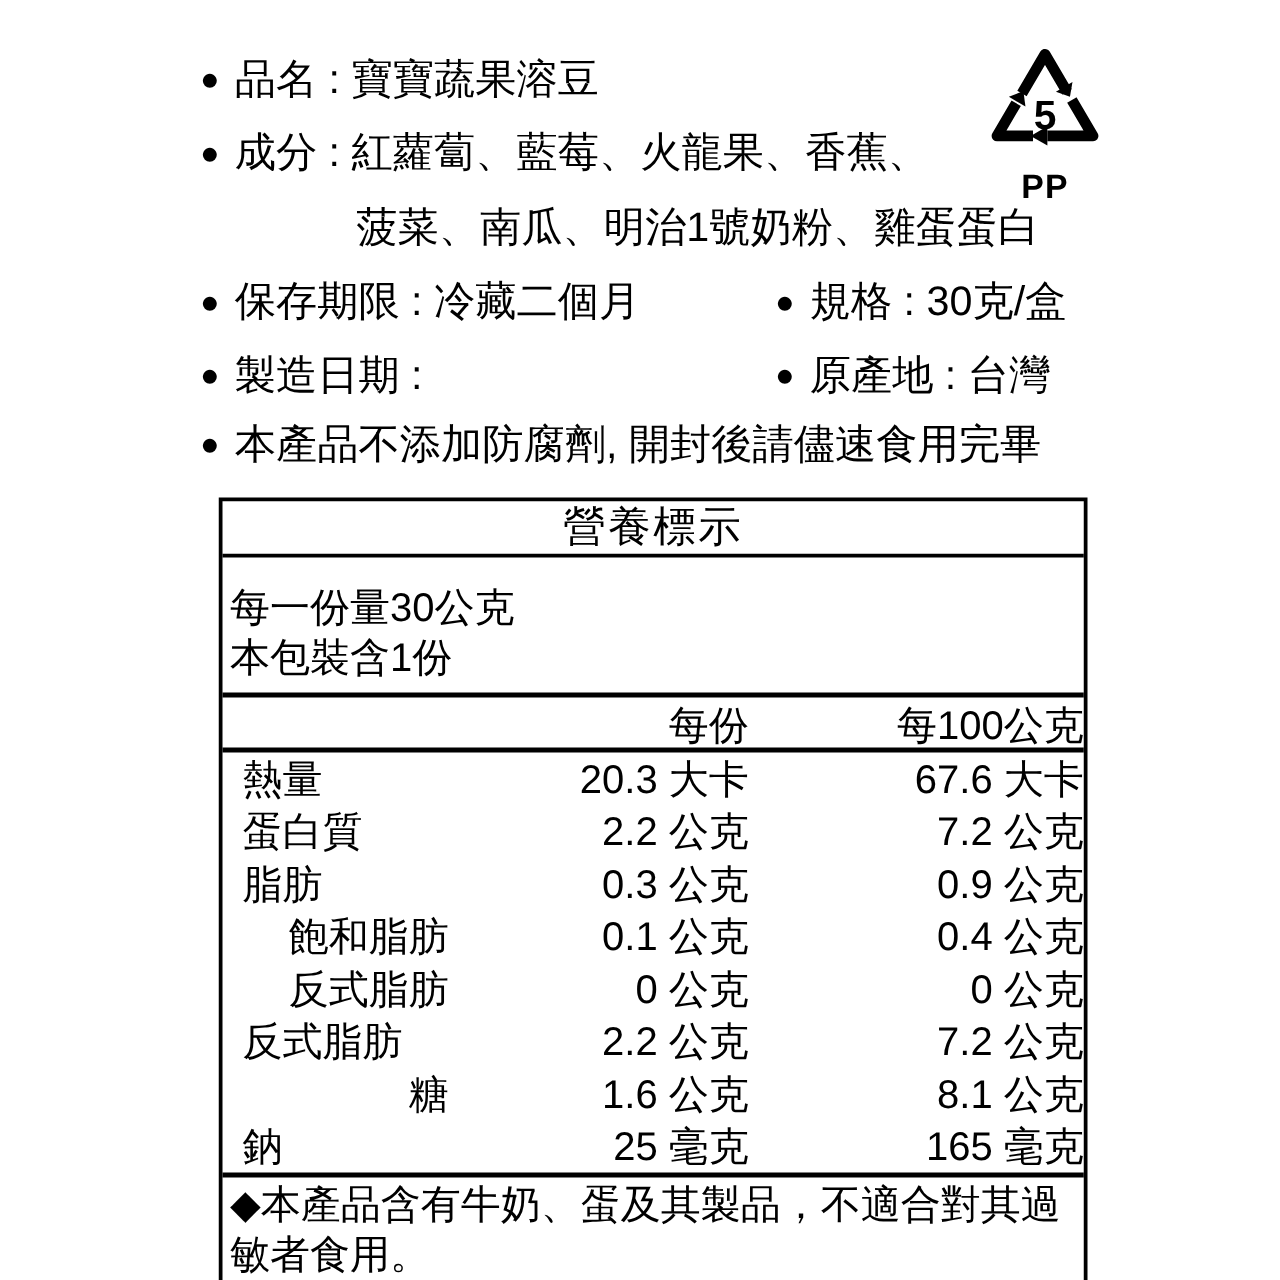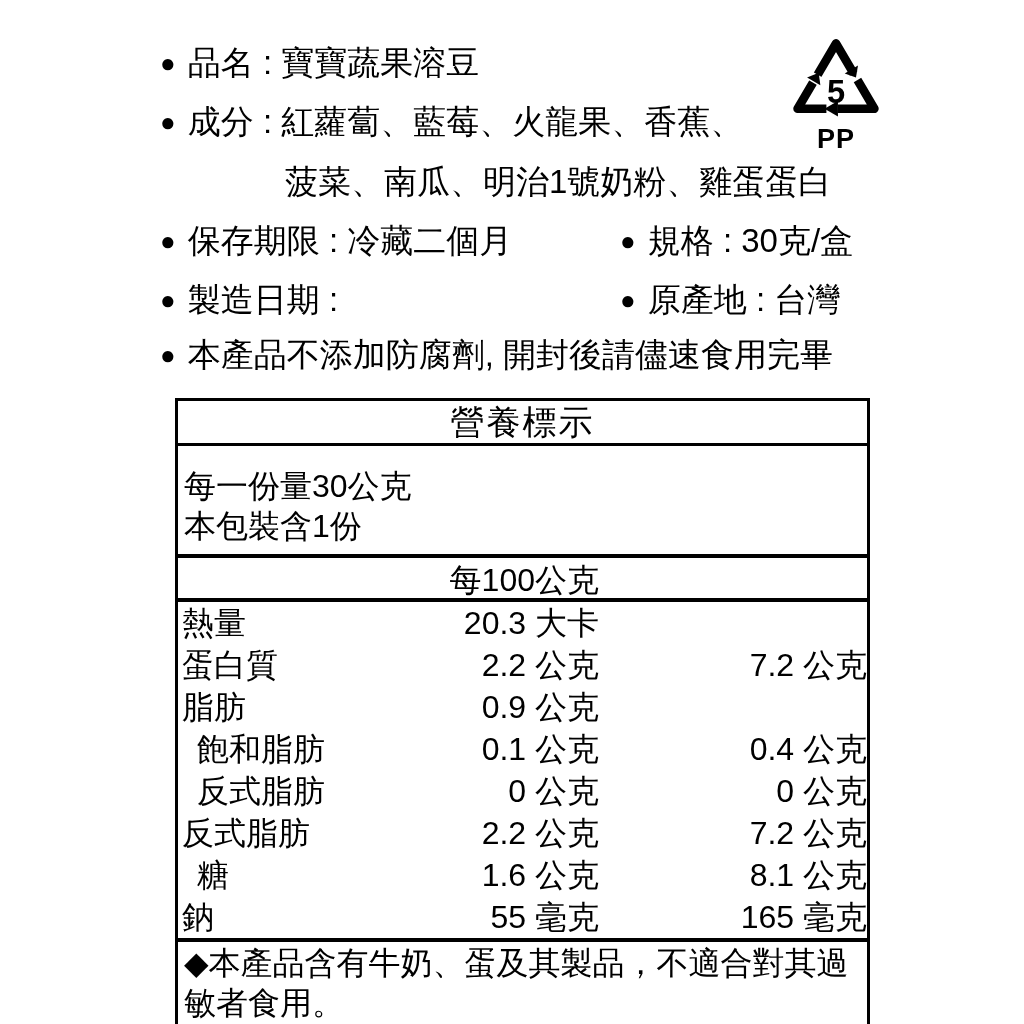--- a/index.html
+++ b/index.html
@@ -18,21 +18,21 @@
     line-height: 38px;
     white-space: nowrap;
   }
   .bullet {
     font-size: 26px;
     margin-right: 12px;
     line-height: 38px;
   }
   .recycle-wrap { text-align: center; width: 100px; }
   .recycle-wrap svg { display: block; margin: 0 auto; }
-  .recycle-pp { font-weight: bold; font-size: 27px; letter-spacing: 1px; margin-top: 2px; }
+  .recycle-pp { font-weight: bold; font-size: 27px; letter-spacing: 1px; margin-top: 12px; }
 
   
   .ntable {
     left: 163px; top: 398px; width: 695px;
     border: 3px solid #000;
     background: #fff;
     margin-left: 12px;
   }
   .ntable-title {
     text-align: center;
@@ -53,22 +53,22 @@
     grid-template-columns: 1fr 240px 268px;
     font-size: 32px;
   }
   .col-head {
     height: 44px; line-height: 44px;
     border-bottom: 4px solid #000;
   }
   .cell-r { text-align: right; }
   .data-rows { border-bottom: 4px solid #000; }
   .data-row { height: 42px; line-height: 42px; }
-  .row-label { padding-left: 4px; white-space: nowrap; }
-  .row-indent .row-label { padding-left: 19px; }
+  .row-label { padding-left: 16px; white-space: nowrap; }
+  .row-indent .row-label { padding-left: 19px; text-align: right; }
   .allergen {
     padding: 1px 8px 8px 6px;
     font-size: 32px;
     line-height: 40px;
   }
 </style>
 </head>
 <body>
 
 <div class="abs info-line" style="left:160px; top:44px;">
@@ -129,35 +129,38 @@
 <div class="abs ntable">
   <div class="ntable-title">營養標示</div>
 
   <div class="serving-block">
     <div>每一份量30公克</div>
     <div>本包裝含1份</div>
   </div>
 
   <div class="grid-row col-head">
     <div class="row-label"></div>
+    <div class="cell-r">每份</div>
     <div class="cell-r">每100公克</div>
   </div>
 
   <div class="data-rows">
     <div class="grid-row data-row">
       <div class="row-label">熱量</div>
       <div class="cell-r">20.3 大卡</div>
+      <div class="cell-r">67.6 大卡</div>
     </div>
     <div class="grid-row data-row">
       <div class="row-label">蛋白質</div>
       <div class="cell-r">2.2 公克</div>
       <div class="cell-r">7.2 公克</div>
     </div>
     <div class="grid-row data-row">
       <div class="row-label">脂肪</div>
+      <div class="cell-r">0.3 公克</div>
       <div class="cell-r">0.9 公克</div>
     </div>
     <div class="grid-row data-row row-indent">
       <div class="row-label">飽和脂肪</div>
       <div class="cell-r">0.1 公克</div>
       <div class="cell-r">0.4 公克</div>
     </div>
     <div class="grid-row data-row row-indent">
       <div class="row-label">反式脂肪</div>
       <div class="cell-r">0 公克</div>
@@ -168,19 +171,19 @@
       <div class="cell-r">2.2 公克</div>
       <div class="cell-r">7.2 公克</div>
     </div>
     <div class="grid-row data-row row-indent">
       <div class="row-label">糖</div>
       <div class="cell-r">1.6 公克</div>
       <div class="cell-r">8.1 公克</div>
     </div>
     <div class="grid-row data-row">
       <div class="row-label">鈉</div>
-      <div class="cell-r">55 毫克</div>
+      <div class="cell-r">25 毫克</div>
       <div class="cell-r">165 毫克</div>
     </div>
   </div>
 
   <div class="allergen">◆本產品含有牛奶、蛋及其製品，不適合對其過敏者食用。</div>
 </div>
 
 </body></html>

